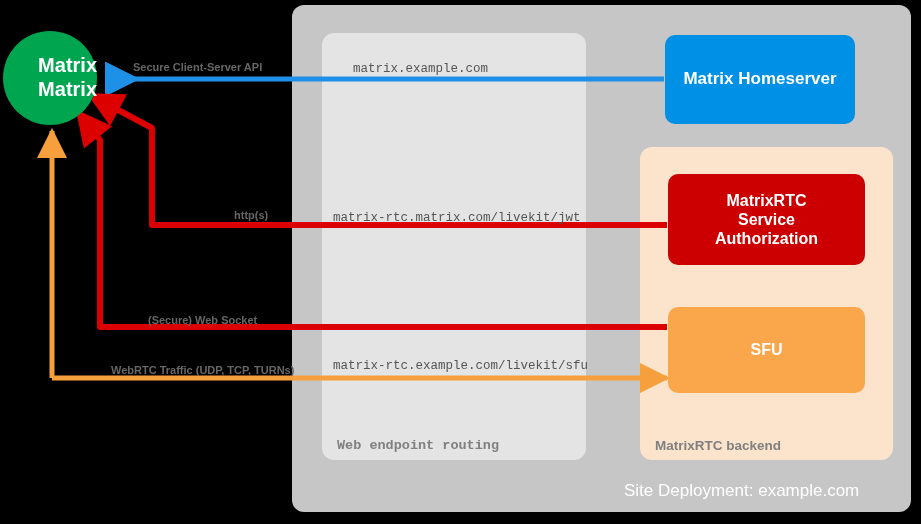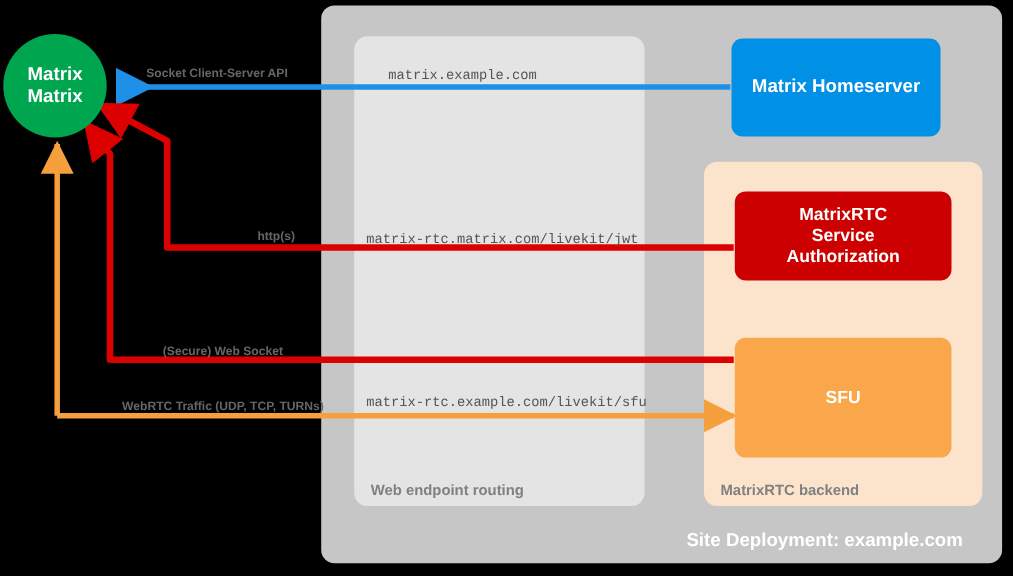--- a/index.html
+++ b/index.html
@@ -10,36 +10,36 @@
 
   
   .outer-panel{left:292px;top:5px;width:619px;height:507px;background:#c6c6c6;
                border-radius:12px;}
   .inner-panel{left:322px;top:33px;width:264px;height:427px;background:#e4e4e4;
                border-radius:12px;}
   .rtc-panel{left:640px;top:147px;width:253px;height:313px;background:#fce4cc;
              border-radius:12px;}
 
   .panel-caption{font-size:13.5px;font-weight:bold;color:#808080;}
-  .cap-web{left:337px;top:438px;}
+  .cap-web{left:337px;top:438px;font-family:Liberation Mono, monospace;}
   .cap-rtc{left:655px;top:438px;}
-  .site-caption{left:624px;top:481px;font-size:17px;font-weight:bold;color:#fff;}
+  .site-caption{left:624px;top:481px;font-size:17px;font-weight:normal;color:#fff;}
 
   
   .client-circle{left:3px;top:31px;width:94px;height:94px;border-radius:50%;
                  background:#00a550;display:flex;flex-direction:column;
-                 align-items:center;justify-content:center;color:#fff;
-                 font-size:17px;font-weight:bold;line-height:1.18;}
+                 align-items:flex-end;justify-content:center;color:#fff;
+                 font-size:20px;font-weight:bold;line-height:1.18;}
   .box{border-radius:10px;display:flex;align-items:center;justify-content:center;
        color:#fff;font-weight:bold;text-align:center;line-height:1.2;}
   .box-homeserver{left:665px;top:35px;width:190px;height:89px;background:#0090e6;
                   font-size:17px;}
-  .box-auth{left:668px;top:174px;width:197px;height:81px;background:#cc0000;
+  .box-auth{left:668px;top:174px;width:197px;height:91px;background:#cc0000;
             font-size:16px;}
-  .box-sfu{left:668px;top:307px;width:197px;height:109px;background:#faa74b;
+  .box-sfu{left:668px;top:307px;width:197px;height:86px;background:#faa74b;
            font-size:16px;}
 
   
   .lbl{font-size:11px;font-weight:bold;color:#666;white-space:nowrap;}
   .lbl-csapi{left:133px;top:61px;}
   .lbl-https{left:234px;top:209px;}
   .lbl-ws{left:148px;top:314px;}
   .lbl-webrtc{left:63px;top:364px;margin-left:48px;}
   .mono{font-family:"Liberation Mono",monospace;font-size:12.5px;color:#555;
         white-space:nowrap;}
@@ -95,21 +95,21 @@
       <div>MatrixRTC</div>
       <div>Service</div>
       <div>Authorization</div>
     </div>
   </div>
 
   <div class="abs box box-sfu">
     <span>SFU</span>
   </div>
 
-  <div class="abs lbl lbl-csapi">Socket Client-Server API</div>
+  <div class="abs lbl lbl-csapi">Secure Client-Server API</div>
   <div class="abs lbl lbl-https">http(s)</div>
   <div class="abs lbl lbl-ws">(Secure) Web Socket</div>
   <div class="abs lbl lbl-webrtc">WebRTC Traffic (UDP, TCP, TURNs)</div>
 
   <div class="abs mono mono-hs">matrix.example.com</div>
   <div class="abs mono mono-jwt">matrix-rtc.matrix.com/livekit/jwt</div>
   <div class="abs mono mono-sfu">matrix-rtc.example.com/livekit/sfu</div>
 
   <div class="abs panel-caption cap-web">Web endpoint routing</div>
   <div class="abs panel-caption cap-rtc">MatrixRTC backend</div>

